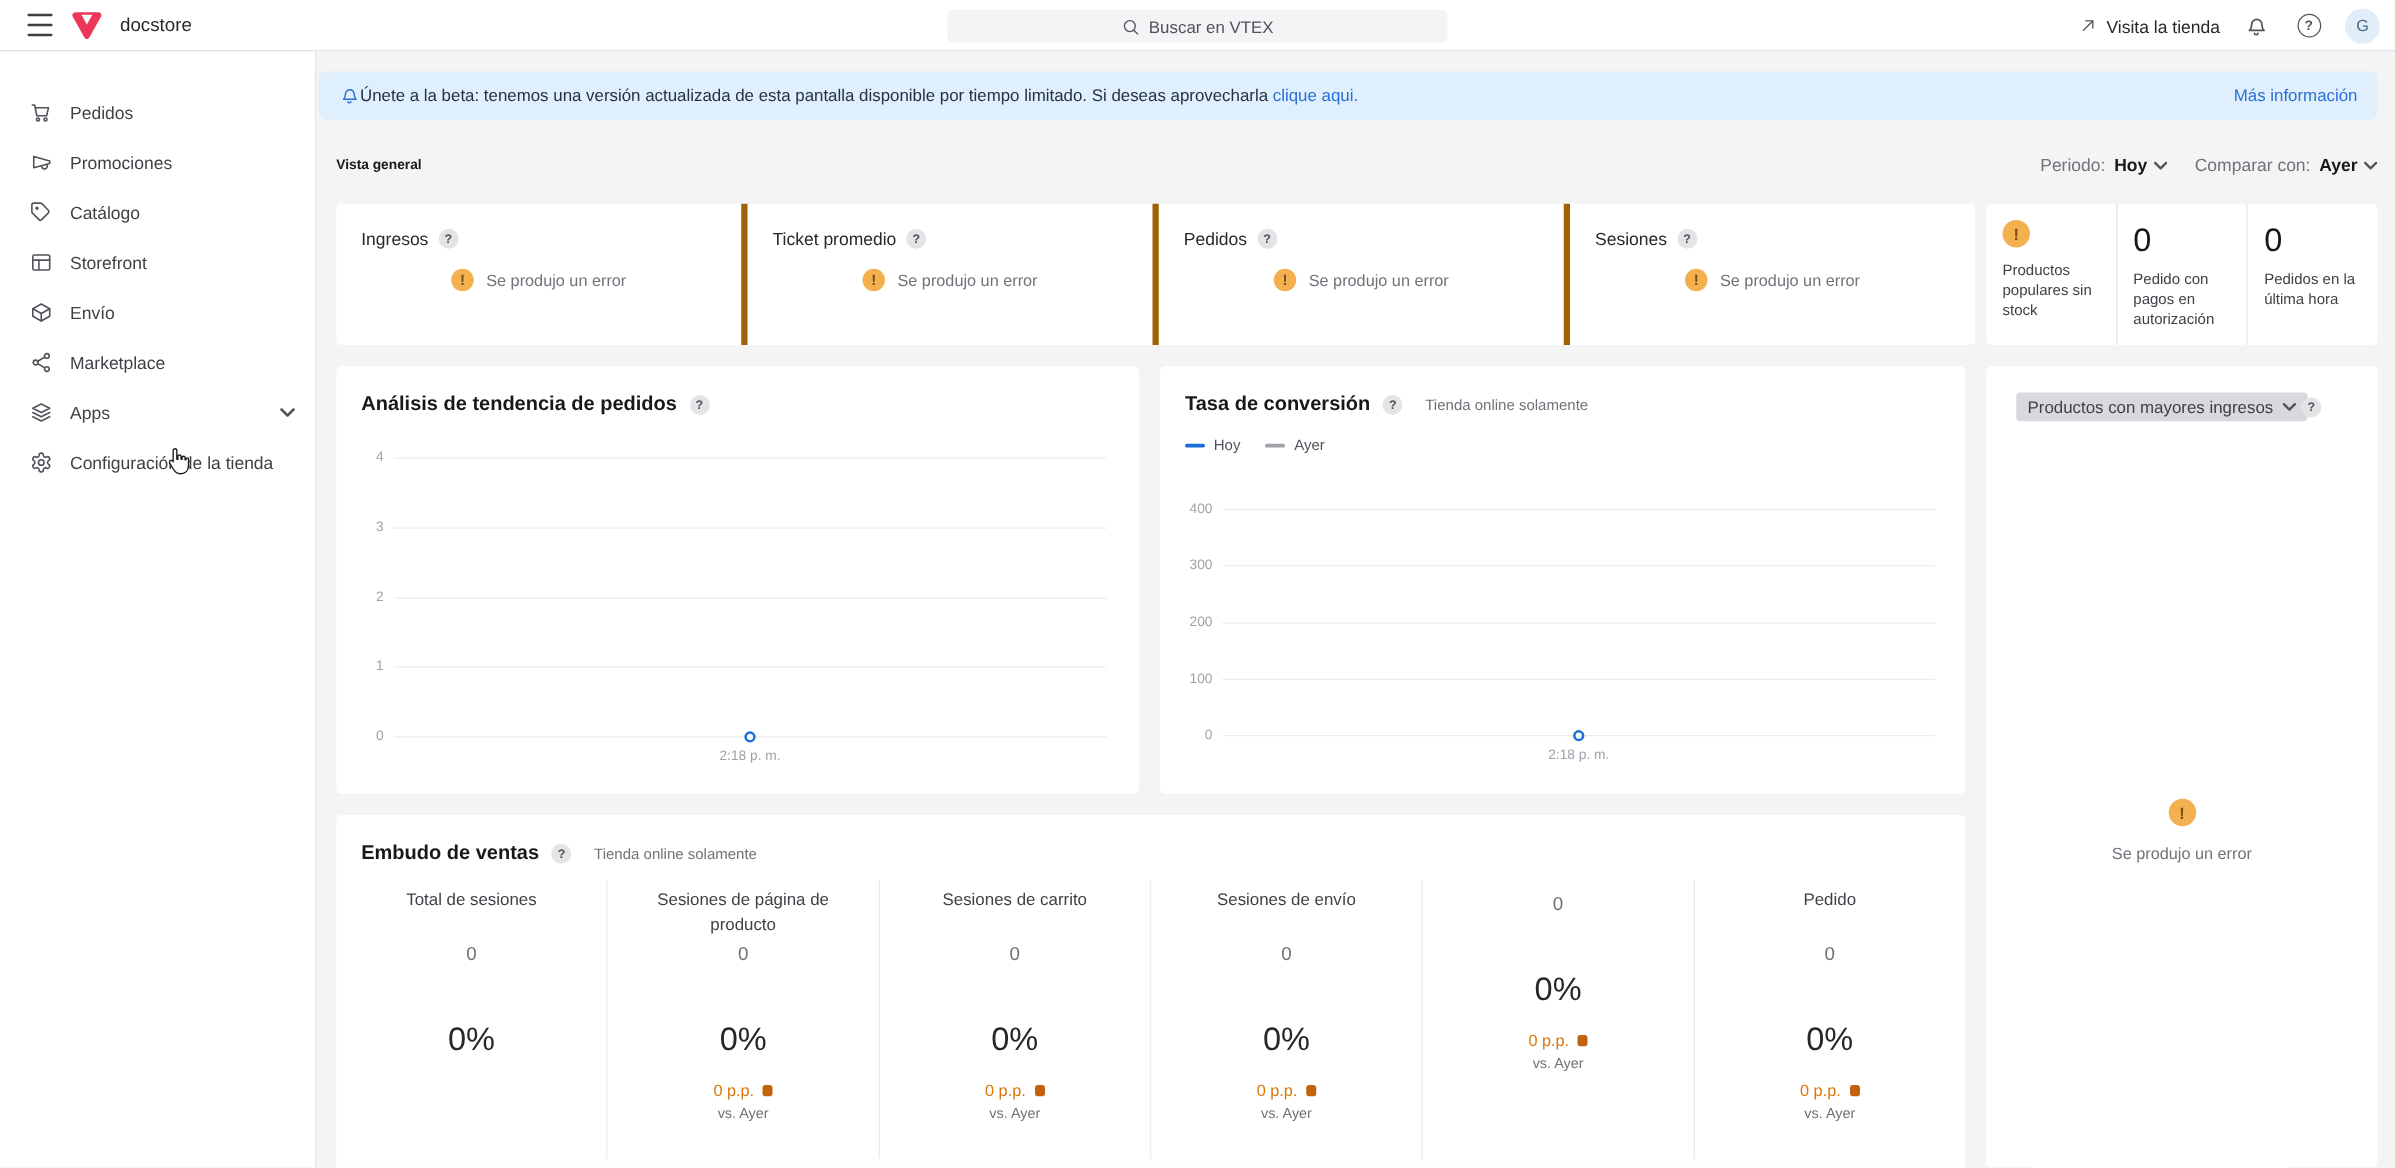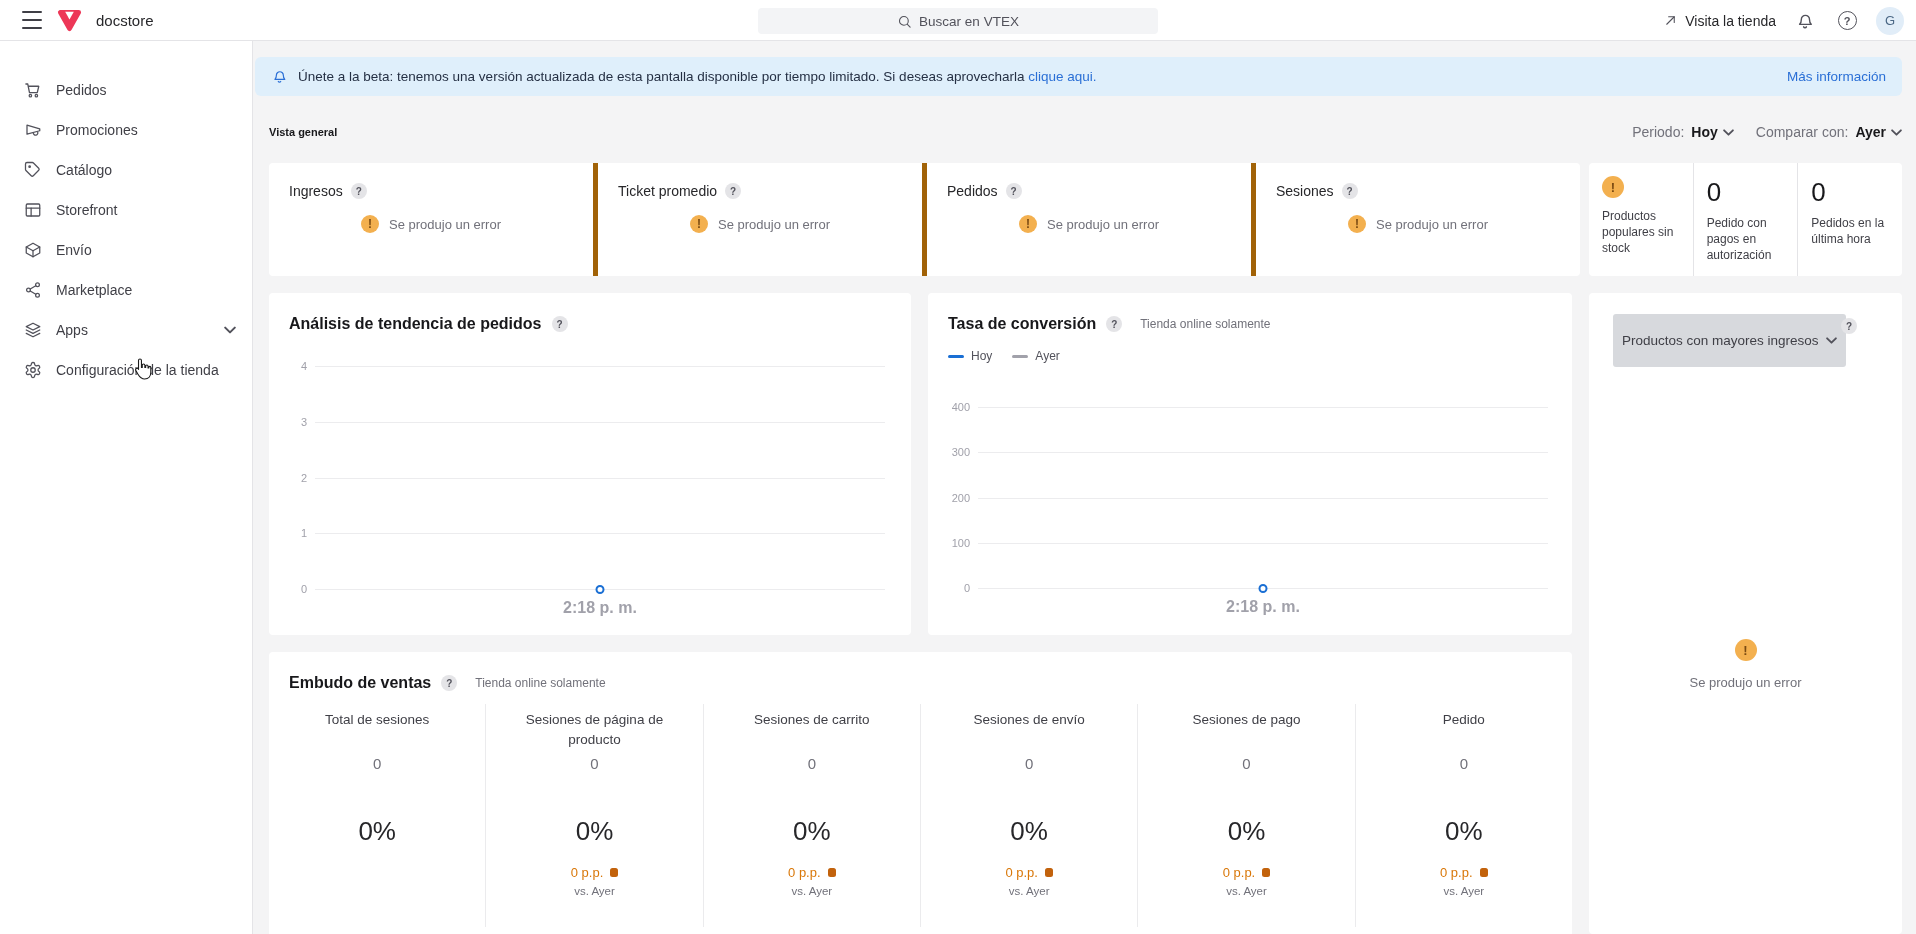--- a/index.html
+++ b/index.html
@@ -20,21 +20,21 @@
   .avatar { width:28px; height:28px; border-radius:50%; background:#e1edf8; color:#4a6785; font-size:13px; font-weight:500; display:flex; align-items:center; justify-content:center; cursor:pointer; }
 
   
   .sidebar { position:absolute; left:0; top:41px; bottom:0; width:253px; background:#fff; border-right:1px solid #e4e4e7; padding-top:29px; z-index:20; }
   .side-item { height:40px; display:flex; align-items:center; gap:14px; padding:0 16px 0 24px; font-size:14px; font-weight:500; color:#3f3f46; cursor:pointer; position:relative; }
   .side-item.selected { border:2px solid #18181b; border-radius:8px; margin:0 5px; padding-left:17px; height:39px; }
   .side-item svg { flex:none; }
   .side-item .grow { flex:1; }
 
   
-  .banner { position:absolute; left:255px; right:14px; top:57px; height:39px; background:#dfeffb; border-radius:6px; display:flex; align-items:center; padding:0 16px; gap:10px; font-size:13.5px; color:#253044; }
+  .banner { position:absolute; left:255px; right:14px; top:57px; height:39px; background:#dfeffb; border-radius:6px; display:flex; align-items:center; padding:0 16px; font-size:13.5px; color:#253044; }
   .banner a { color:#2a6fd6; text-decoration:none; cursor:pointer; }
   .banner .more { margin-left:auto; font-weight:500; }
 
   .page-head { position:absolute; left:269px; right:14px; top:120px; height:24px; display:flex; align-items:center; }
   .page-title { font-size:11px; font-weight:700; color:#18181b; }
   .filters { margin-left:auto; display:flex; align-items:center; gap:22px; font-size:14px; }
   .filter { display:flex; align-items:center; gap:7px; }
   .filter .lab { color:#71717a; }
   .filter .val { color:#18181b; font-weight:600; display:flex; align-items:center; gap:5px; cursor:pointer; }
 
@@ -66,25 +66,25 @@
   .chart-head { display:flex; align-items:center; gap:10px; padding:22px 20px 0; }
   .chart-title { font-size:16px; font-weight:700; color:#18181b; }
   .chart-sub { font-size:12px; color:#71717a; margin-left:8px; }
   .legend { position:absolute; left:20px; top:56px; display:flex; gap:20px; align-items:center; }
   .legend .item { display:flex; align-items:center; gap:7px; font-size:12px; color:#52525b; }
   .legend .swatch { width:16px; height:3px; border-radius:2px; }
   .plot { position:absolute; }
   .plot .gl { position:absolute; left:0; right:0; height:1px; background:#ececee; }
   .ytick { position:absolute; right:calc(100% + 8px); transform:translateY(-50%); font-size:11px; color:#a1a1aa; white-space:nowrap; }
   .datapoint { position:absolute; left:50%; bottom:-4.5px; transform:translateX(-50%); width:9px; height:9px; border:2px solid #1a6fd4; background:#fff; border-radius:50%; }
-  .xtick { position:absolute; left:50%; top:calc(100% + 10px); transform:translateX(-50%); font-size:16px; color:#a1a1aa; white-space:nowrap;font-weight:bold; }
+  .xtick { position:absolute; left:50%; top:calc(100% + 10px); transform:translateX(-50%); font-size:11px; color:#a1a1aa; white-space:nowrap; }
 
   
   .panel-card { left:1589px; top:293px; width:313px; height:641px; }
-  .dd-pill { position:absolute; left:24px; top:21px; background:#d7d9dd; border-radius:3px; padding:19px 9px; font-size:13.5px; color:#3f3f46; display:flex; align-items:center; gap:7px; cursor:pointer; }
+  .dd-pill { position:absolute; left:24px; top:21px; background:#d7d9dd; border-radius:3px; padding:4px 9px; font-size:13.5px; color:#3f3f46; display:flex; align-items:center; gap:7px; cursor:pointer; }
   .panel-q { position:absolute; left:252px; top:25px; }
   .panel-err { position:absolute; left:0; right:0; top:346px; display:flex; flex-direction:column; align-items:center; gap:14px; font-size:13px; color:#71717a; }
 
   
   .funnel-card { left:269px; top:652px; width:1303px; height:310px; }
   .funnel-cols { display:flex; margin-top:12px; align-items:stretch; }
   .fcol { flex:1; text-align:center; padding:6px 14px 30px; }
   .fcol + .fcol { border-left:1px solid #ebebed; }
   .fcol .flabel { font-size:13.5px; color:#3f3f46; line-height:1.45; min-height:40px; }
   .fcol .fval { font-size:15px; color:#71717a; margin-top:5px; }
@@ -404,21 +404,20 @@
       <div class="flabel">Sesiones de envío</div>
       <div class="fval">0</div>
       <div class="fpct">0%</div>
       <div class="fpp">
           <span>0 p.p.</span>
           <span class="mk"></span>
         </div>
       <div class="fvs">vs. Ayer</div>
     </div>
     <div class="fcol">
-      <div class="flabel">Sesiones de pago</div>
       <div class="fval">0</div>
       <div class="fpct">0%</div>
       <div class="fpp">
           <span>0 p.p.</span>
           <span class="mk"></span>
         </div>
       <div class="fvs">vs. Ayer</div>
     </div>
     <div class="fcol">
       <div class="flabel">Pedido</div>

